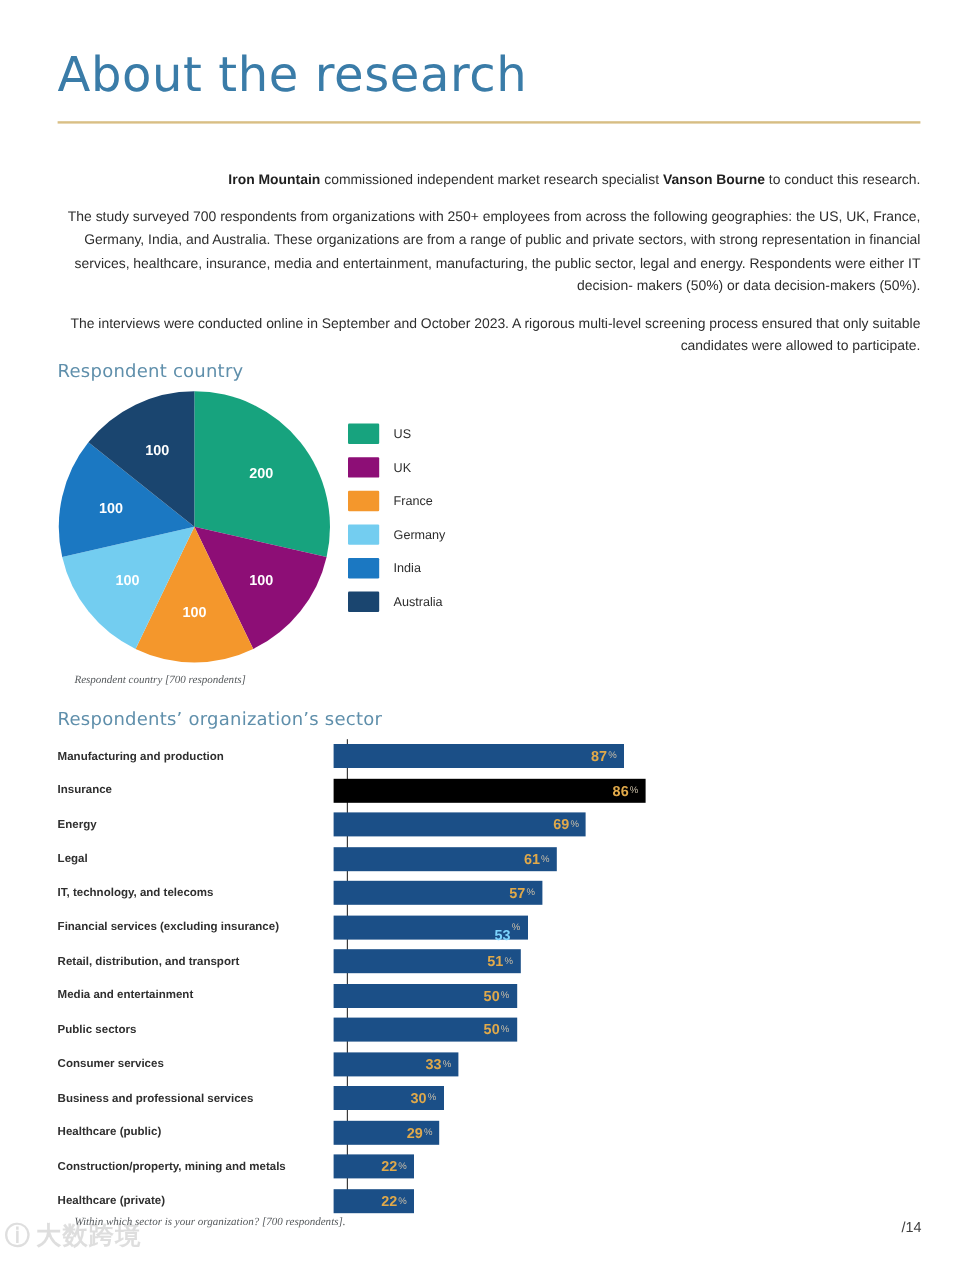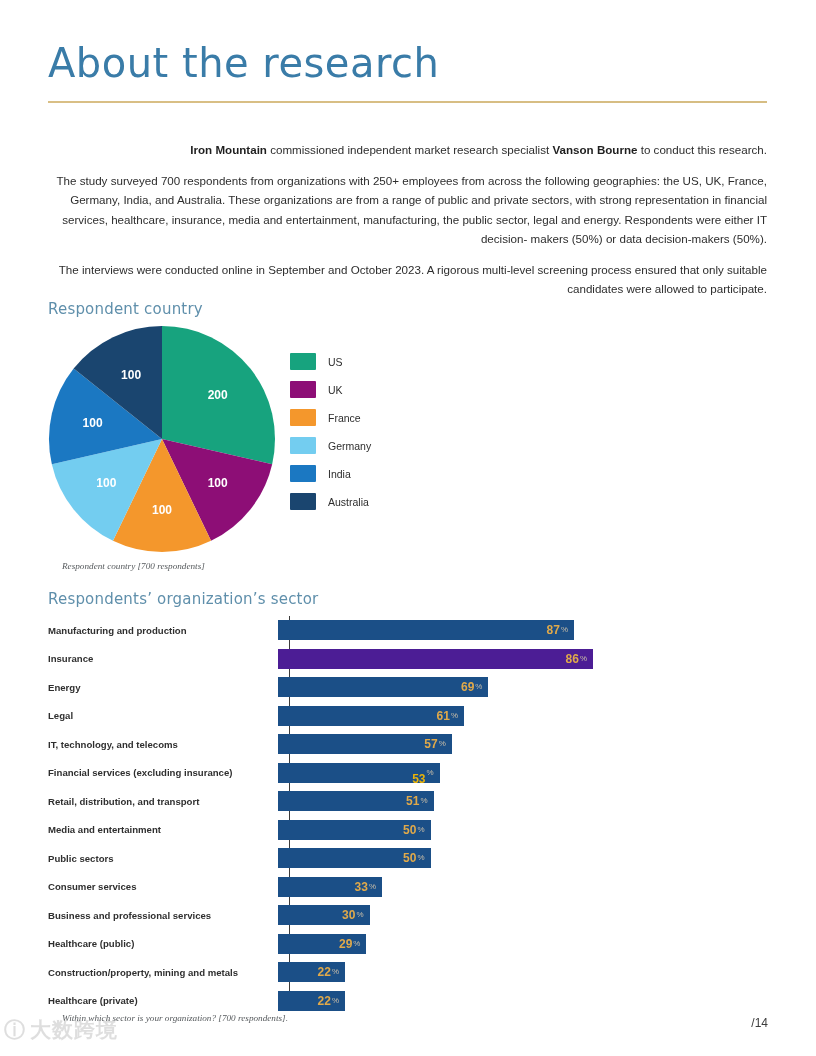--- a/index.html
+++ b/index.html
@@ -203,30 +203,30 @@
   <div class="caption" id="cap-pie">Respondent country [700 respondents]</div>
 
   <div class="section-head" id="sec-sector">Respondents’ organization’s sector</div>
 
   <div class="bar-chart">
     <div class="bar-axis"></div>
     <div id="bar-rows">
         <div class="bar-row">
           <div class="bar-cat">Manufacturing and production</div>
           <div class="bar-track">
-            <div class="bar-fill" style="width: 296px; background: rgb(27, 79, 135);">
+            <div class="bar-fill" style="width: 242px; background: rgb(27, 79, 135);">
               <span class="bar-val" style="color: rgb(224, 169, 74);">87</span>
               <span class="bar-pct">%</span>
             </div>
           </div>
         </div>
         <div class="bar-row">
           <div class="bar-cat">Insurance</div>
           <div class="bar-track">
-            <div class="bar-fill" style="width: 315px; background: #4c1d95; padding-left: 16px;">
+            <div class="bar-fill" style="width: 260px; background: #000000; padding-left: 16px;">
               <span class="bar-val" style="color: rgb(224, 169, 74);">86</span>
               <span class="bar-pct">%</span>
             </div>
           </div>
         </div>
         <div class="bar-row">
           <div class="bar-cat">Energy</div>
           <div class="bar-track">
             <div class="bar-fill" style="width: 210.45px; background: rgb(27, 79, 135);">
               <span class="bar-val" style="color: rgb(224, 169, 74);">69</span>
@@ -249,21 +249,21 @@
             <div class="bar-fill" style="width: 173.85px; background: rgb(27, 79, 135); align-items: center;">
               <span class="bar-val" style="color: rgb(224, 169, 74);">57</span>
               <span class="bar-pct">%</span>
             </div>
           </div>
         </div>
         <div class="bar-row">
           <div class="bar-cat">Financial services (excluding insurance)</div>
           <div class="bar-track">
             <div class="bar-fill" style="width: 161.65px; background: rgb(27, 79, 135);">
-              <span class="bar-val" style="color: #eab308; margin-top: 12px;">53</span>
+              <span class="bar-val" style="color: #7dd3fc; margin-top: 12px;">53</span>
               <span class="bar-pct">%</span>
             </div>
           </div>
         </div>
         <div class="bar-row">
           <div class="bar-cat">Retail, distribution, and transport</div>
           <div class="bar-track">
             <div class="bar-fill" style="width: 155.55px; background: rgb(27, 79, 135); padding-left: 44px;">
               <span class="bar-val" style="color: rgb(224, 169, 74);">51</span>
               <span class="bar-pct">%</span>

